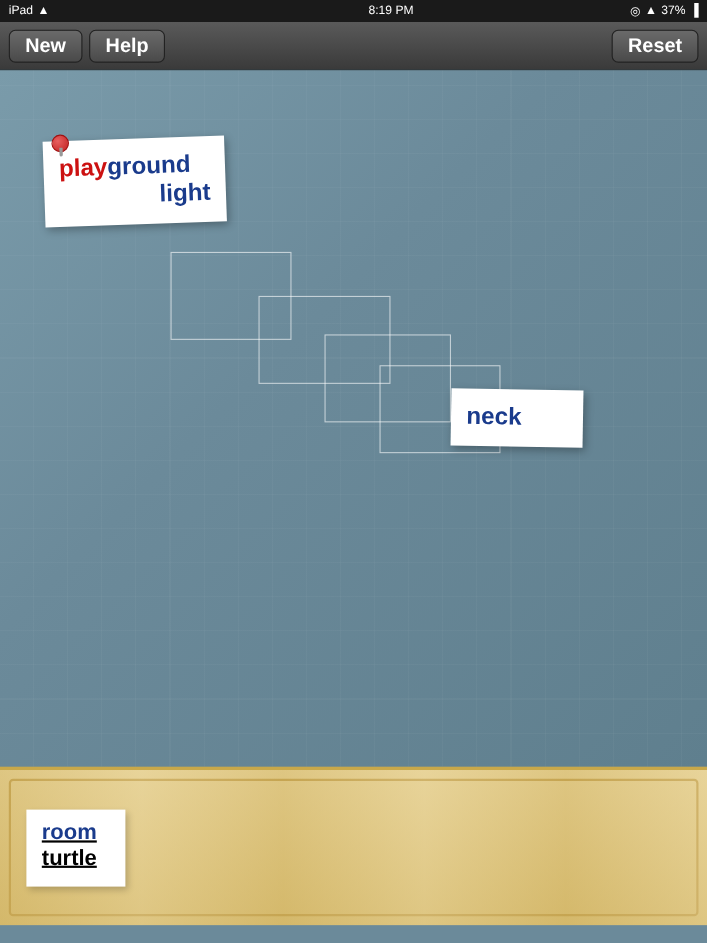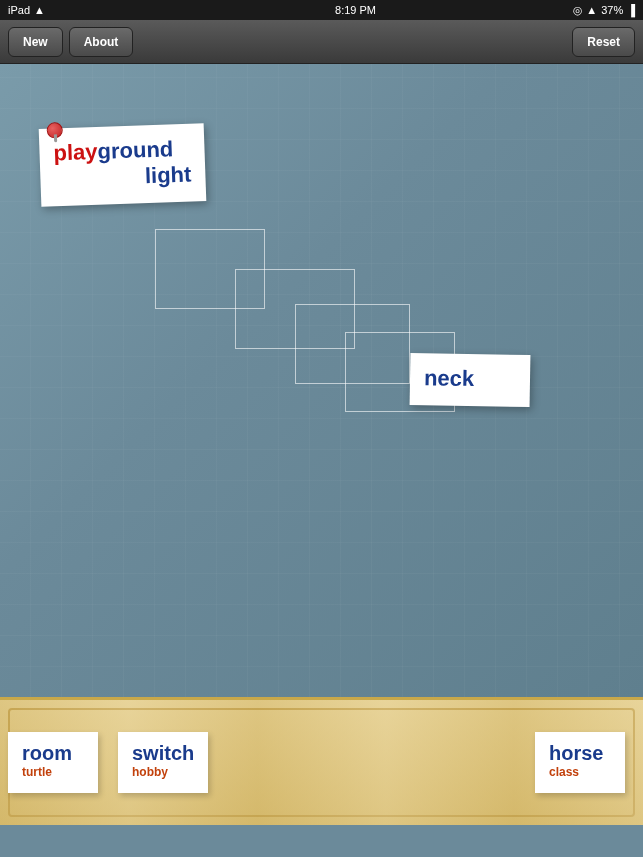--- a/index.html
+++ b/index.html
@@ -41,21 +41,21 @@
       border-bottom: 1px solid #222;
     }
 
     .toolbar-btn {
       height: 30px;
       padding: 0 14px;
       border-radius: 6px;
       border: 1px solid #222;
       background: linear-gradient(to bottom, #6a6a6a, #4a4a4a);
       color: white;
-      font-size: 12px;
+      font-size: 18px;
       font-weight: bold;
       cursor: pointer;
       display: flex;
       align-items: center;
       justify-content: center;
     }
 
     .toolbar-spacer { flex: 1; }
 
     
@@ -132,28 +132,29 @@
     
     .ghost-note {
       position: absolute;
       border: 1.5px solid rgba(255,255,255,0.6);
       background: transparent;
     }
 
     
     #tray {
       width: 100%;
-      height: 128px;
+      height: 144px;
       background: linear-gradient(to bottom, #e8d49a, #d4b86a);
       border-top: 3px solid #c8a84a;
       position: relative;
       display: flex;
       align-items: center;
-      padding: 10px 8px;
+      padding: 10px 24px;
       gap: 10px;
+      text-decoration: underline;
     }
 
     #tray::before {
       content: '';
       position: absolute;
       top: 8px;
       left: 8px;
       right: 8px;
       bottom: 8px;
       border: 2px solid #b8923a;
@@ -182,22 +183,22 @@
     }
 
     .tray-card .word-blue {
       color: #1a3b8c;
       font-size: 20px;
       font-weight: bold;
       display: block;
     }
 
     .tray-card .word-red {
-      color: #c2410c;
-      font-size: 12px;
+      color: #000000;
+      font-size: 20px;
       font-weight: bold;
       display: block;
     }
 
     .tray-spacer { flex: 1; }
   </style>
 </head>
 <body>
 
 <div id="status-bar">
@@ -209,21 +210,21 @@
   <div class="status-right">
     <span>◎</span>
     <span>▲</span>
     <span>37%</span>
     <span>▐</span>
   </div>
 </div>
 
 <div id="toolbar">
   <button class="toolbar-btn">New</button>
-  <button class="toolbar-btn">About</button>
+  <button class="toolbar-btn">Help</button>
   <div class="toolbar-spacer"></div>
   <button class="toolbar-btn">Reset</button>
 </div>
 
 <div id="canvas">
 
   <div class="sticky-note" style="top: 62px; left: 40px; width: 165px; transform: rotate(-2deg);">
     <div class="pushpin">
       <div class="pushpin-head"></div>
       <div class="pushpin-pin"></div>
@@ -247,25 +248,17 @@
 </div>
 
 <div id="tray">
   <div id="tray-inner"></div>
 
   <div class="tray-card">
     <span class="word-blue">room</span>
     <span class="word-red">turtle</span>
   </div>
 
-  <div class="tray-card" style="margin-left: 10px;">
-    <span class="word-blue">switch</span>
-    <span class="word-red">hobby</span>
-  </div>
 
   <div class="tray-spacer"></div>
 
-  <div class="tray-card" style="margin-right: 10px;">
-    <span class="word-blue">horse</span>
-    <span class="word-red">class</span>
-  </div>
 
 </div>
 
 </body></html>

